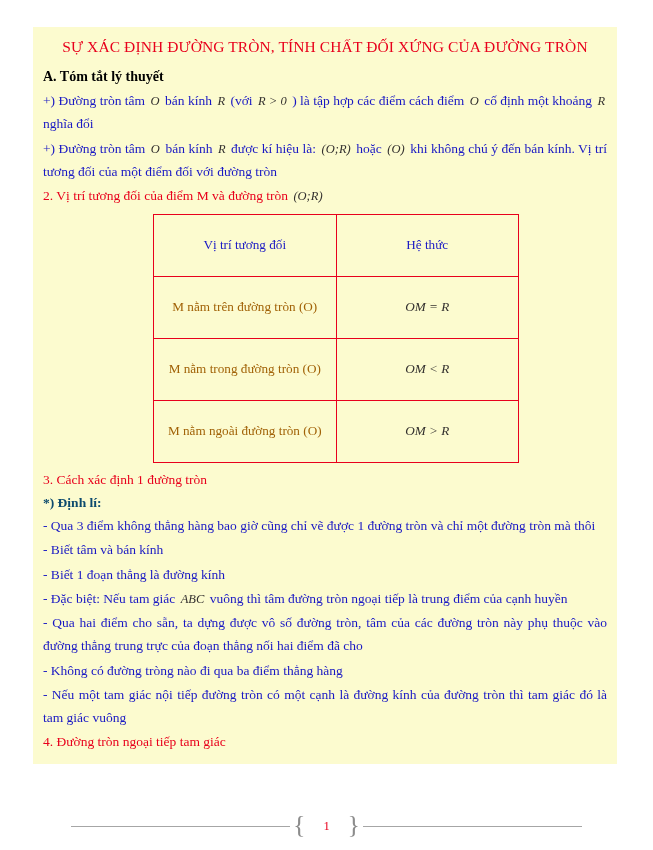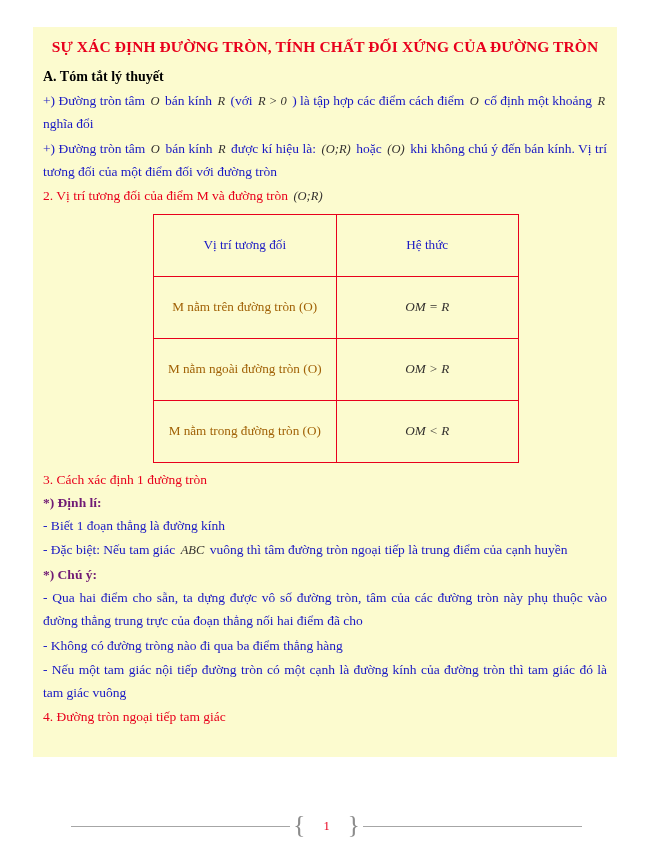--- a/index.html
+++ b/index.html
@@ -35,21 +35,21 @@
     box-sizing: border-box;
   }
 
   .inner {
     padding: 6px 10px 10px 10px;
   }
 
   
   .doc-title {
     color: #e8001c;
-    font-weight: bold;
+    font-weight: normal;
     font-size: 15.5px;
     text-align: center;
     letter-spacing: 0.1px;
     margin: 4px 0 8px 0;
     line-height: 1.35;
     font-family: "Liberation Serif", "DejaVu Serif", serif;
   }
 
   .sec-head {
     color: #000000;
@@ -60,21 +60,21 @@
   }
 
   .red-head {
     color: #e8001c;
     font-size: 13.5px;
     margin: 3px 0 1px 0;
     line-height: 1.5;
   }
 
   .red-head-b {
-    color: #701a75;
+    color: #0c4a6e;
     font-weight: bold;
     font-size: 13.5px;
     margin: 3px 0 1px 0;
     line-height: 1.5;
   }
 
   .para {
     color: #1918c4;
     font-size: 13.5px;
     line-height: 1.72;
@@ -218,44 +218,45 @@
               <th>Vị trí tương đối</th>
               <th>Hệ thức</th>
             </tr>
           </thead>
           <tbody>
             <tr>
               <td class="lbl">M nằm trên đường tròn (O)</td>
               <td class="rel mth">OM = R</td>
             </tr>
             <tr>
+              <td class="lbl">M nằm trong đường tròn (O)</td>
+              <td class="rel mth">OM &lt; R</td>
+            </tr>
+            <tr>
               <td class="lbl">M nằm ngoài đường tròn (O)</td>
               <td class="rel mth">OM &gt; R</td>
             </tr>
-            <tr>
-              <td class="lbl">M nằm trong đường tròn (O)</td>
-              <td class="rel mth">OM &lt; R</td>
-            </tr>
           </tbody>
         </table>
       </div>
 
       <div class="red-head">3. Cách xác định 1 đường tròn</div>
 
       <div class="red-head-b">*) Định lí:</div>
 
+      <div class="para">- Qua 3 điểm không thẳng hàng bao giờ cũng chỉ vẽ được 1 đường tròn và chỉ một đường tròn mà thôi</div>
+      <div class="para-nj">- Biết tâm và bán kính</div>
       <div class="para-nj">- Biết 1 đoạn thẳng là đường kính</div>
 
       <div class="para">
         <span>- Đặc biệt: Nếu tam giác</span>
         <span class="mth">ABC</span>
         <span>vuông thì tâm đường tròn ngoại tiếp là trung điểm của cạnh huyền</span>
       </div>
 
-      <div class="red-head-b">*) Chú ý:</div>
 
       <div class="para">- Qua hai điểm cho sẵn, ta dựng được vô số đường tròn, tâm của các đường tròn này phụ thuộc vào đường thẳng trung trực của đoạn thẳng nối hai điểm đã cho</div>
       <div class="para-nj">- Không có đường tròng nào đi qua ba điểm thẳng hàng</div>
       <div class="para">- Nếu một tam giác nội tiếp đường tròn có một cạnh là đường kính của đường tròn thì tam giác đó là tam giác vuông</div>
 
       <div class="red-head">4. Đường tròn ngoại tiếp tam giác</div>
 
     </div>
   </div>
 

